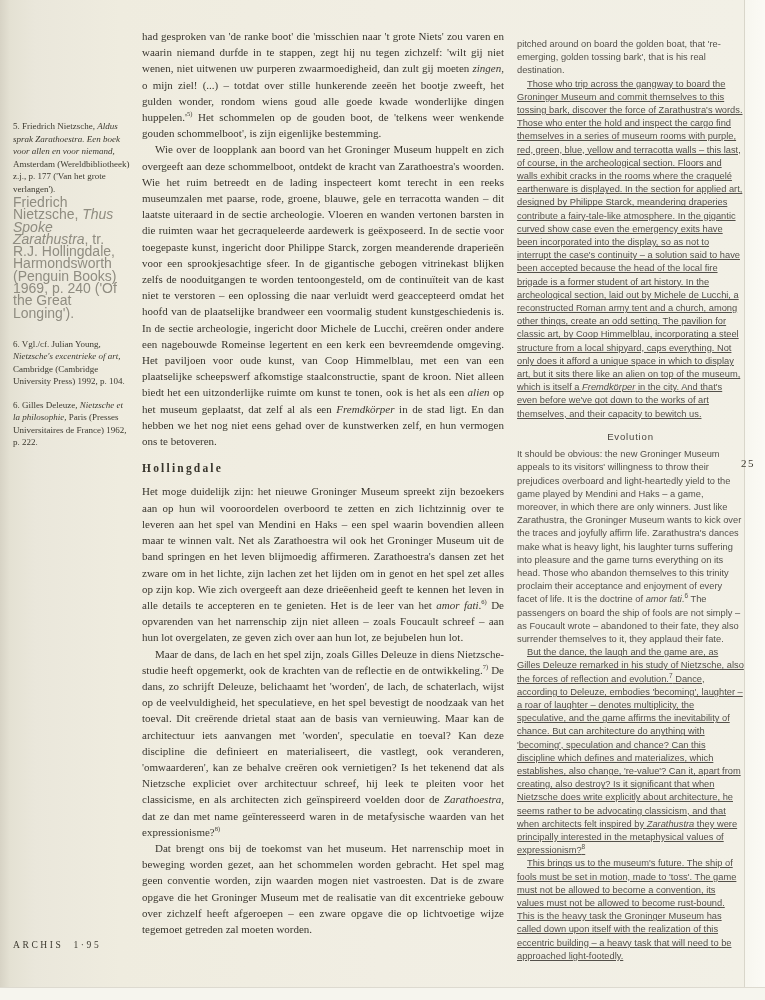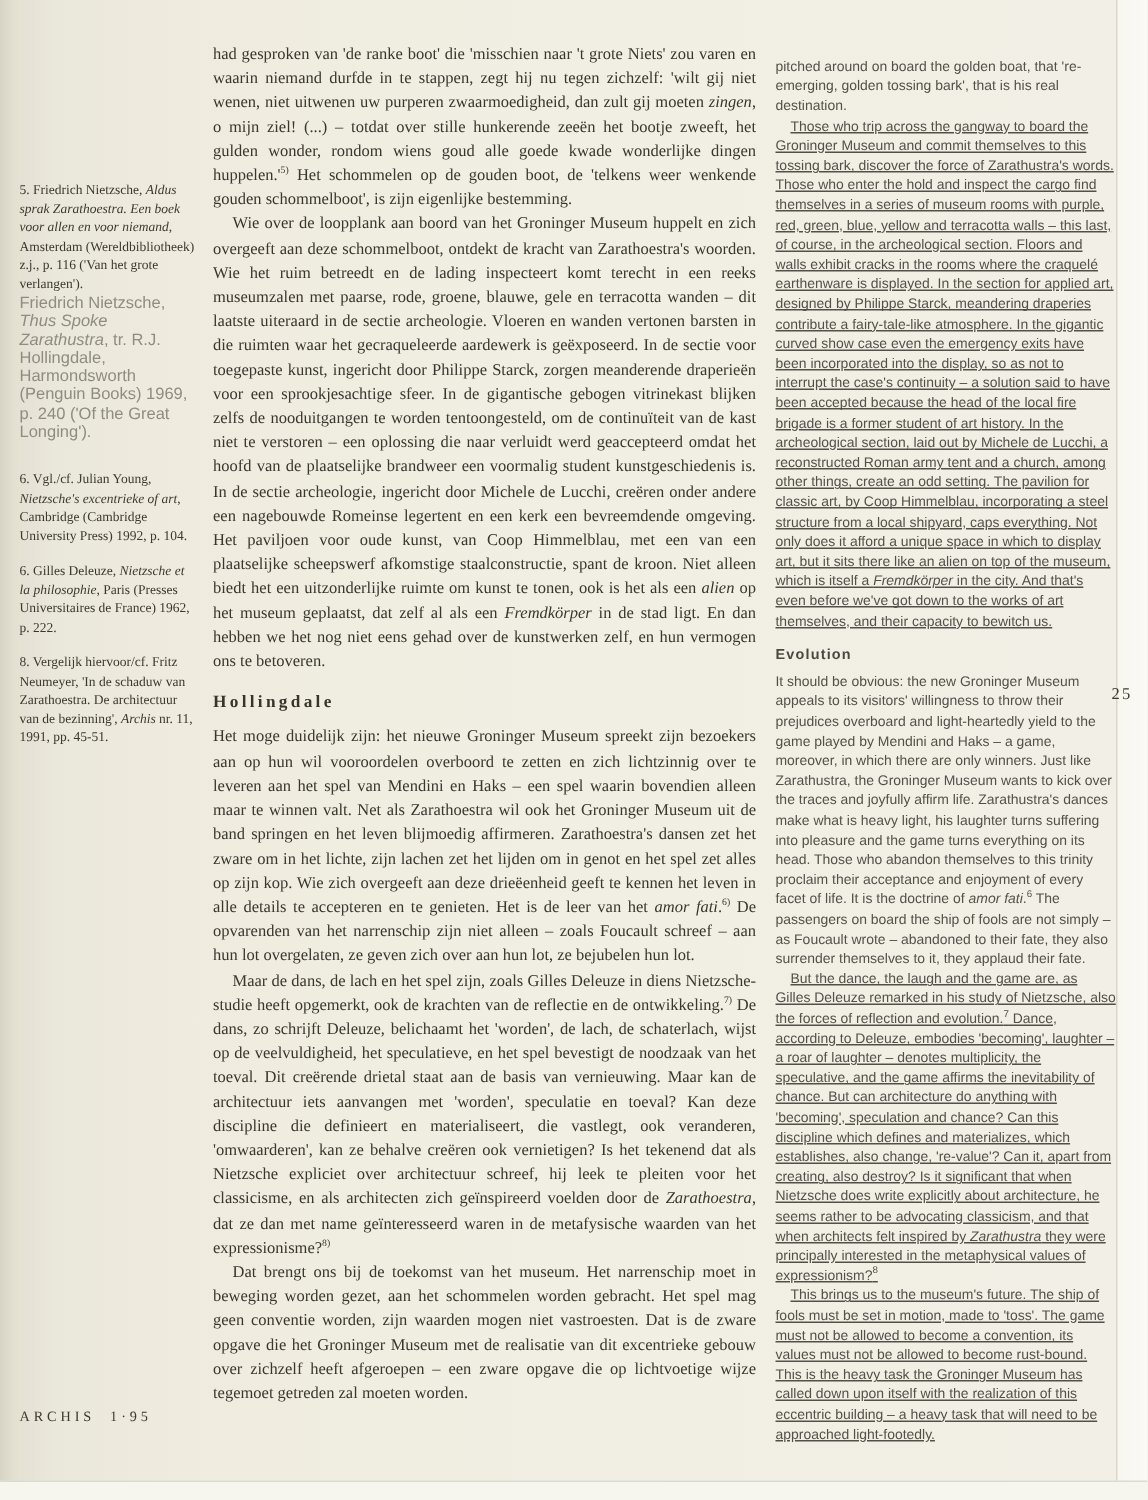--- a/index.html
+++ b/index.html
@@ -29,21 +29,21 @@
   }
   
   .footnotes{
     position:absolute;left:13px;top:120px;width:119px;
     font-size:9px;line-height:12.5px;color:#3c392f;
   }
   .footnote{margin:0 0 11px 0;}
   .footnote.gap-after{margin-bottom:19px;}
   .fn-translation{
     font-family:"Liberation Sans",sans-serif;
-    font-size:11px;line-height:12.3px;color:#8f8c80;
+    font-size:14px;line-height:12.3px;color:#8f8c80;
     margin-top:1px;
   }
   
   .main-col{
     position:absolute;left:142px;top:28px;width:362px;
     font-size:11px;line-height:16.2px;text-align:justify;
     color:#39362e;
   }
   .main-col p{margin:0;}
   .main-col p.indent{text-indent:13px;}
@@ -56,22 +56,22 @@
   .right-col{
     position:absolute;left:517px;top:38px;width:227px;
     font-family:"Liberation Sans",sans-serif;
     font-size:9.3px;line-height:13.2px;text-align:left;
     color:#53504a;
   }
   .right-col p{margin:0;}
   .right-col p.indent{text-indent:10px;text-decoration:underline;}
   .en-heading{
     font-family:"Liberation Sans",sans-serif;
-    font-size:9.6px;font-weight:bold;letter-spacing:.8px;
-    margin:9px 0 5px 0;color:#4a4741;
+    font-size:9.6px;font-weight:normal;letter-spacing:.8px;
+    margin:9px 0 5px 0;color:#4a4741;text-align:center;
   }
   sup{font-size:6.5px;line-height:0;vertical-align:super;}
   i{font-style:italic;margin-top:28px;}
   .page-number{
     position:absolute;left:741px;top:457px;
     font-size:11px;letter-spacing:1.5px;color:#3c392f;
   }
   .journal-footer{
     position:absolute;left:13px;top:940px;
     font-size:9.5px;letter-spacing:2.6px;word-spacing:5px;color:#3c392f;
@@ -80,26 +80,25 @@
 </head>
 <body>
 
 <div class="page">
 
   <div class="right-edge"></div>
   <div class="bottom-edge"></div>
 
   <div class="footnotes">
     <div class="footnote gap-after">
-      <div><span>5. Friedrich Nietzsche, </span><i>Aldus sprak Zarathoestra. Een boek voor allen en voor niemand</i><span>, Amsterdam (Wereldbibliotheek) z.j., p. 116 ('Van het grote verlangen').</span></div>
+      <div><span>5. Friedrich Nietzsche, </span><i>Aldus sprak Zarathoestra. Een boek voor allen en voor niemand</i><span>, Amsterdam (Wereldbibliotheek) z.j., p. 177 ('Van het grote verlangen').</span></div>
       <div class="fn-translation"><span>Friedrich Nietzsche, </span><i>Thus Spoke Zarathustra</i><span>, tr. R.J. Hollingdale, Harmondsworth (Penguin Books) 1969, p. 240 ('Of the Great Longing').</span></div>
     </div>
     <div class="footnote"><span>6. Vgl./cf. Julian Young, </span><i>Nietzsche's excentrieke of art</i><span>, Cambridge (Cambridge University Press) 1992, p. 104.</span></div>
     <div class="footnote"><span>6. Gilles Deleuze, </span><i>Nietzsche et la philosophie</i><span>, Paris (Presses Universitaires de France) 1962, p. 222.</span></div>
-    <div class="footnote"><span>8. Vergelijk hiervoor/cf. Fritz Neumeyer, 'In de schaduw van Zarathoestra. De architectuur van de bezinning', </span><i>Archis</i><span> nr. 11, 1991, pp. 45-51.</span></div>
   </div>
 
   <div class="main-col">
     <p><span>had gesproken van 'de ranke boot' die 'misschien naar 't grote Niets' zou varen en waarin niemand durfde in te stappen, zegt hij nu tegen zichzelf: 'wilt gij niet wenen, niet uitwenen uw purperen zwaarmoedigheid, dan zult gij moeten </span><i>zingen</i><span>, o mijn ziel! (...) – totdat over stille hunkerende zeeën het bootje zweeft, het gulden wonder, rondom wiens goud alle goede kwade wonderlijke dingen huppelen.'</span><sup>5)</sup><span> Het schommelen op de gouden boot, de 'telkens weer wenkende gouden schommelboot', is zijn eigenlijke bestemming.</span></p>
     <p class="indent"><span>Wie over de loopplank aan boord van het Groninger Museum huppelt en zich overgeeft aan deze schommelboot, ontdekt de kracht van Zarathoestra's woorden. Wie het ruim betreedt en de lading inspecteert komt terecht in een reeks museumzalen met paarse, rode, groene, blauwe, gele en terracotta wanden – dit laatste uiteraard in de sectie archeologie. Vloeren en wanden vertonen barsten in die ruimten waar het gecraqueleerde aardewerk is geëxposeerd. In de sectie voor toegepaste kunst, ingericht door Philippe Starck, zorgen meanderende draperieën voor een sprookjesachtige sfeer. In de gigantische gebogen vitrinekast blijken zelfs de nooduitgangen te worden tentoongesteld, om de continuïteit van de kast niet te verstoren – een oplossing die naar verluidt werd geaccepteerd omdat het hoofd van de plaatselijke brandweer een voormalig student kunstgeschiedenis is. In de sectie archeologie, ingericht door Michele de Lucchi, creëren onder andere een nagebouwde Romeinse legertent en een kerk een bevreemdende omgeving. Het paviljoen voor oude kunst, van Coop Himmelblau, met een van een plaatselijke scheepswerf afkomstige staalconstructie, spant de kroon. Niet alleen biedt het een uitzonderlijke ruimte om kunst te tonen, ook is het als een </span><i>alien</i><span> op het museum geplaatst, dat zelf al als een </span><i>Fremdkörper</i><span> in de stad ligt. En dan hebben we het nog niet eens gehad over de kunstwerken zelf, en hun vermogen ons te betoveren.</span></p>
     <h2 class="nl-heading">Hollingdale</h2>
     <p><span>Het moge duidelijk zijn: het nieuwe Groninger Museum spreekt zijn bezoekers aan op hun wil vooroordelen overboord te zetten en zich lichtzinnig over te leveren aan het spel van Mendini en Haks – een spel waarin bovendien alleen maar te winnen valt. Net als Zarathoestra wil ook het Groninger Museum uit de band springen en het leven blijmoedig affirmeren. Zarathoestra's dansen zet het zware om in het lichte, zijn lachen zet het lijden om in genot en het spel zet alles op zijn kop. Wie zich overgeeft aan deze drieëenheid geeft te kennen het leven in alle details te accepteren en te genieten. Het is de leer van het </span><i>amor fati</i><span>.</span><sup>6)</sup><span> De opvarenden van het narrenschip zijn niet alleen – zoals Foucault schreef – aan hun lot overgelaten, ze geven zich over aan hun lot, ze bejubelen hun lot.</span></p>
     <p class="indent"><span>Maar de dans, de lach en het spel zijn, zoals Gilles Deleuze in diens Nietzsche-studie heeft opgemerkt, ook de krachten van de reflectie en de ontwikkeling.</span><sup>7)</sup><span> De dans, zo schrijft Deleuze, belichaamt het 'worden', de lach, de schaterlach, wijst op de veelvuldigheid, het speculatieve, en het spel bevestigt de noodzaak van het toeval. Dit creërende drietal staat aan de basis van vernieuwing. Maar kan de architectuur iets aanvangen met 'worden', speculatie en toeval? Kan deze discipline die definieert en materialiseert, die vastlegt, ook veranderen, 'omwaarderen', kan ze behalve creëren ook vernietigen? Is het tekenend dat als Nietzsche expliciet over architectuur schreef, hij leek te pleiten voor het classicisme, en als architecten zich geïnspireerd voelden door de </span><i>Zarathoestra</i><span>, dat ze dan met name geïnteresseerd waren in de metafysische waarden van het expressionisme?</span><sup>8)</sup></p>
     <p class="indent"><span>Dat brengt ons bij de toekomst van het museum. Het narrenschip moet in beweging worden gezet, aan het schommelen worden gebracht. Het spel mag geen conventie worden, zijn waarden mogen niet vastroesten. Dat is de zware opgave die het Groninger Museum met de realisatie van dit excentrieke gebouw over zichzelf heeft afgeroepen – een zware opgave die op lichtvoetige wijze tegemoet getreden zal moeten worden.</span></p>
   </div>

